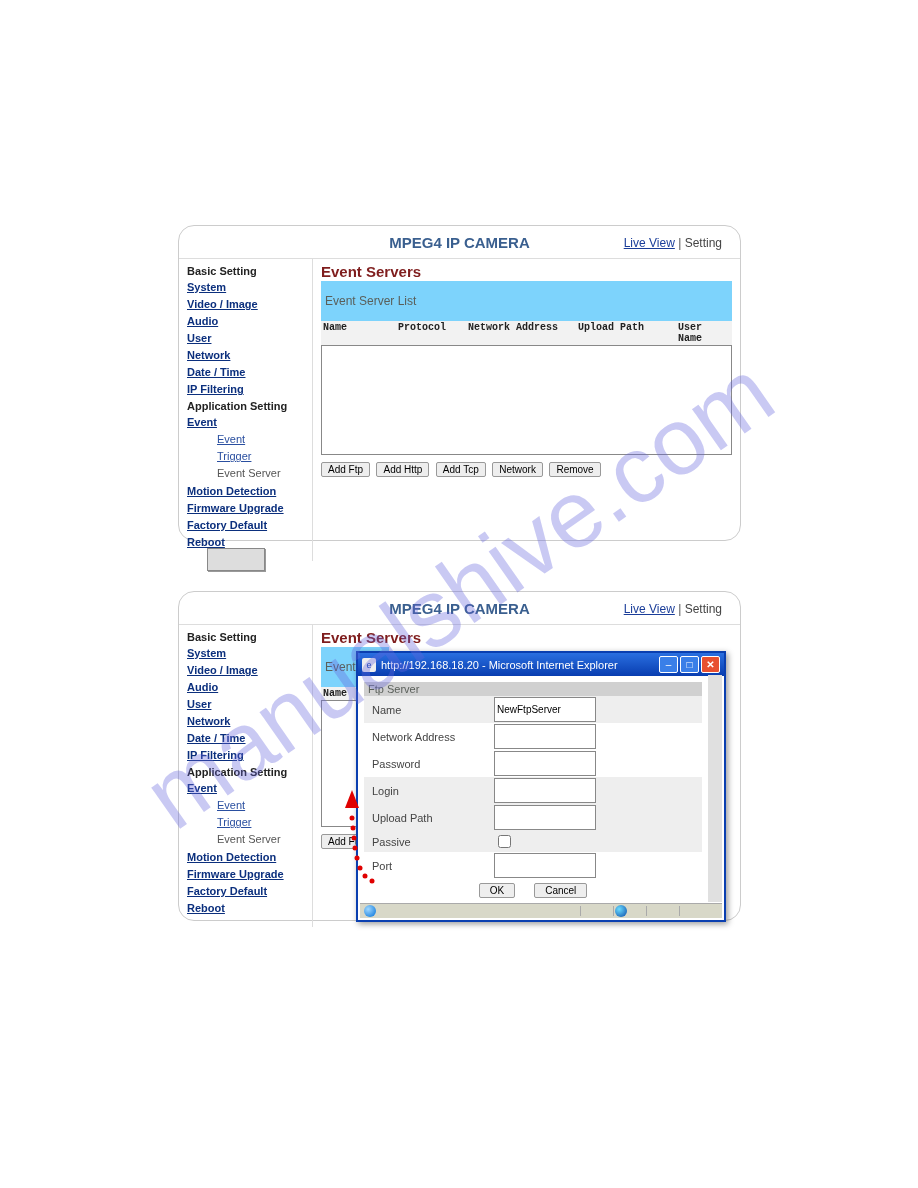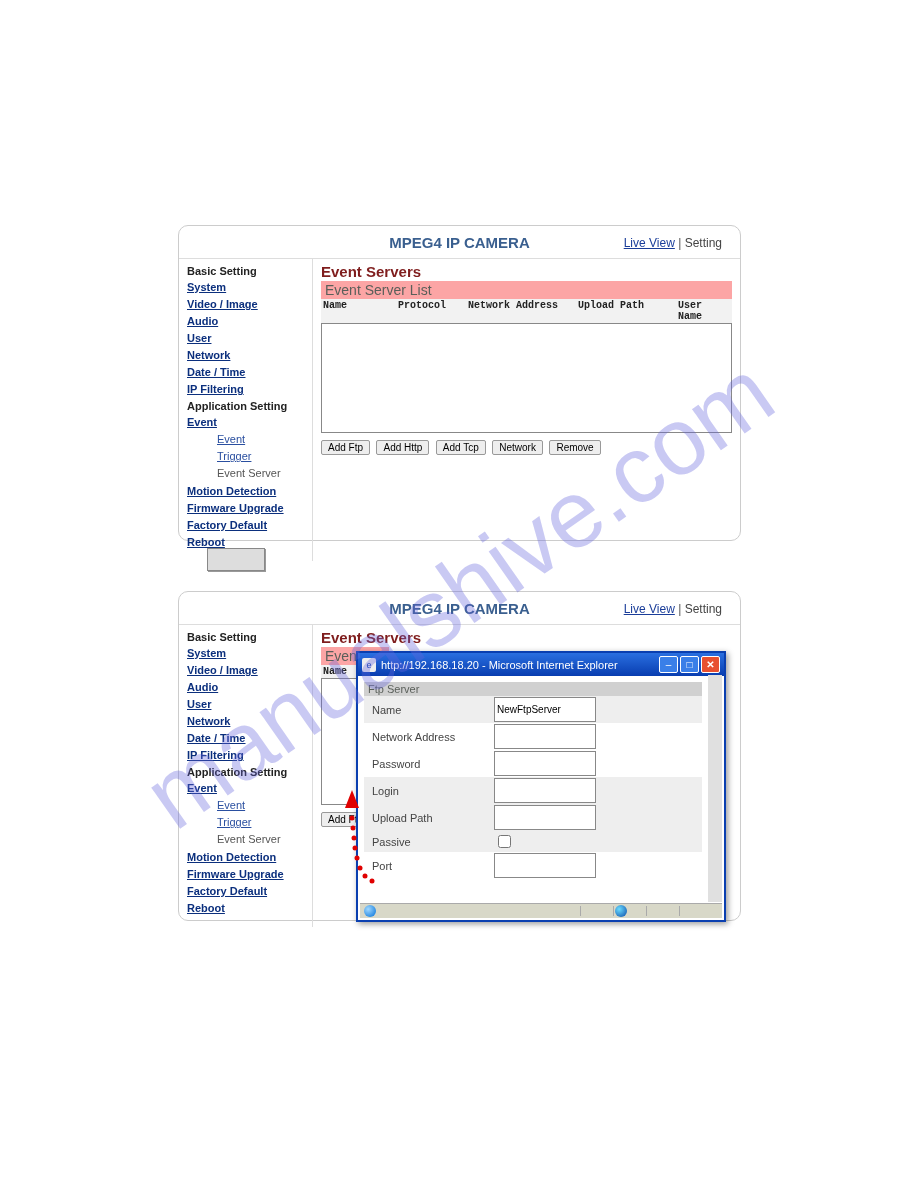--- a/index.html
+++ b/index.html
@@ -19,21 +19,21 @@
     font-size: 95px;
     color: rgba(100, 100, 220, 0.35);
     pointer-events: none;
     z-index: 10;
     white-space: nowrap;
     font-weight: normal;
   }
   .panel {
     position: absolute;
     border: 1px solid #ccc;
-    border-radius: 10px;
+    border-radius: 16px;
     background: white;
     overflow: visible;
   }
   .panel-header {
     text-align: center;
     padding: 8px 0 6px 0;
     position: relative;
   }
   .panel-title {
     font-weight: bold;
@@ -89,24 +89,24 @@
     flex: 1;
     padding: 4px 8px 10px 8px;
   }
   .content-title {
     color: #7f1d1d;
     font-weight: bold;
     font-size: 15px;
     margin: 0 0 1px 0;
   }
   .list-label {
-    background: #fca5a5;
+    background: #7dd3fc;
     color: #5a5f5a;
-    font-size: 14px;
-    padding: 1px 4px;
+    font-size: 12px;
+    padding: 13px 4px;
   }
   .list-cols {
     display: flex;
     background: #f2f2f2;
     font-family: "Courier New", monospace;
     font-size: 10px;
     font-weight: bold;
     padding: 1px 2px;
     color: #222;
   }
@@ -396,20 +396,24 @@
     </div>
     <div class="form-row alt">
       <span class="lbl">Passive</span>
       <input type="checkbox" style="">
     </div>
     <div class="form-row">
       <span class="lbl">Port</span>
       <input type="text" value="" style="">
     </div>
 
+    <div class="dlg-buttons">
+      <button class="dlg-btn">OK</button>
+      <button class="dlg-btn">Cancel</button>
+    </div>
   </div>
 
   <div class="popup-status">
     <span class="ie-icon"></span>
     <span class="globe"></span>
     <span class="cell">
         <div></div>
         <div></div>
         <div></div>
         <div></div>

